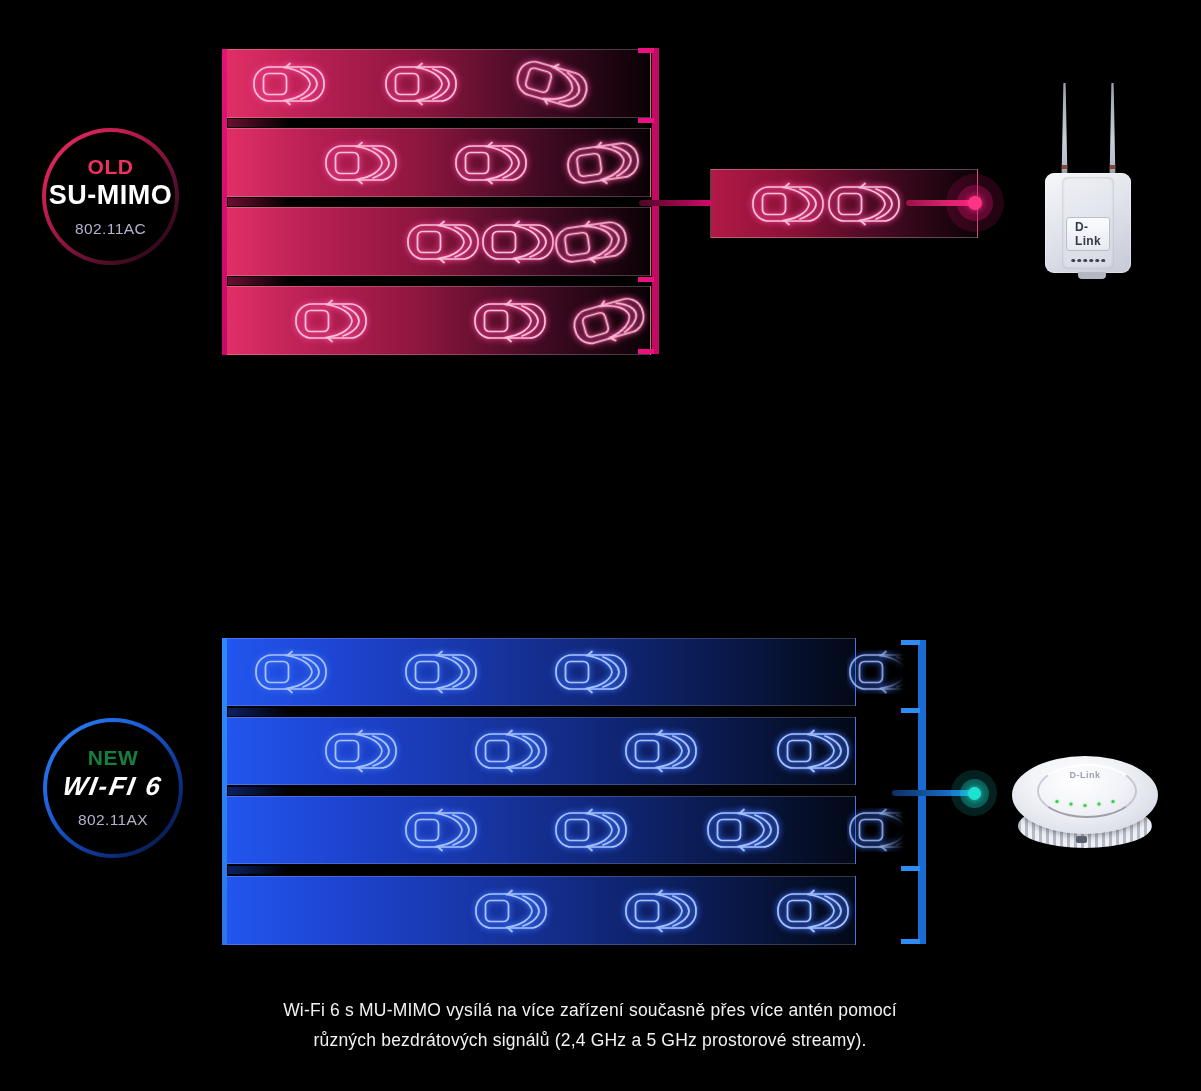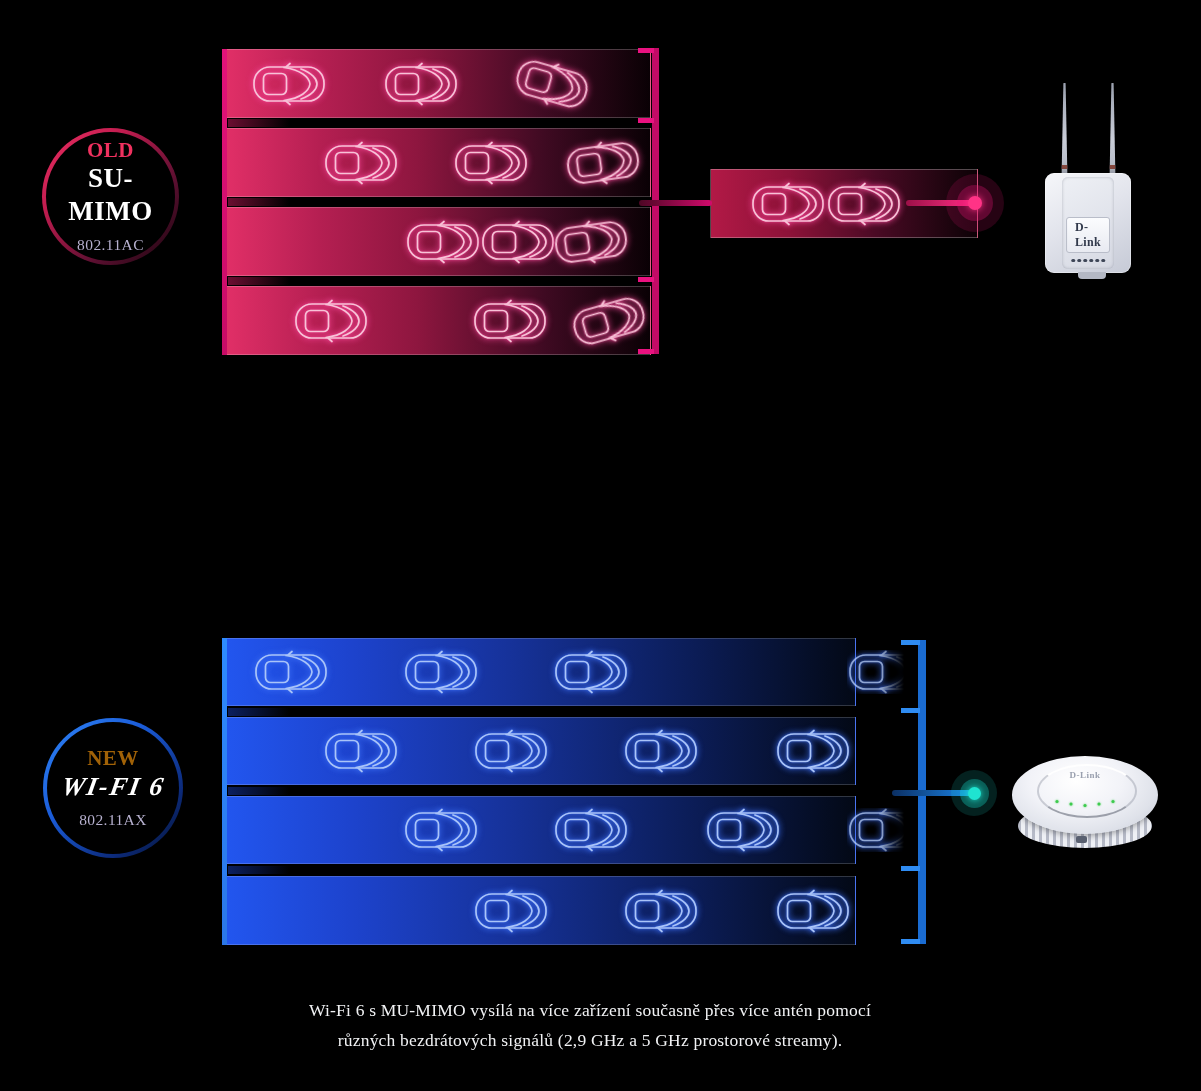--- a/index.html
+++ b/index.html
@@ -1,29 +1,29 @@
 <!DOCTYPE html>
 <html><head>
 <meta charset="utf-8">
 <style>
   html,body{margin:0;padding:0;background:#000;}
   .stage{position:relative;width:1201px;height:1091px;background:#000;overflow:hidden;
-         font-family:Liberation Serif, serif;}
+         font-family:Liberation Sans, sans-serif;}
 
   
   .badge{position:absolute;border-radius:50%;padding:4px;box-sizing:border-box;}
   .badge-old{left:42px;top:128px;width:137px;height:137px;
      background:linear-gradient(135deg,#f03063 0%,#c21d50 30%,#5a0f30 68%,#16040b 100%);}
   .badge-new{left:43px;top:718px;width:140px;height:140px;
      background:linear-gradient(135deg,#2f86f8 0%,#1b5cd8 38%,#0c2a7a 75%,#04102a 100%);}
   .badge-inner{width:100%;height:100%;border-radius:50%;background:#000;
      display:flex;flex-direction:column;align-items:center;justify-content:center;text-align:center;}
   .badge-tag{font-size:21px;font-weight:bold;letter-spacing:.5px;line-height:24px;}
   .badge-old .badge-tag{color:#f0315f;}
-  .badge-new .badge-tag{color:#a16207;}
+  .badge-new .badge-tag{color:#15803d;}
   .badge-title{color:#fff;font-weight:bold;font-size:27px;line-height:33px;letter-spacing:.5px;}
   .badge-new .badge-title{font-style:italic;transform:skewX(-10deg);letter-spacing:2px;font-size:26px;}
   .badge-std{color:#b6b0ce;font-size:15.5px;line-height:20px;margin-top:7px;letter-spacing:.4px;}
 
   
   .lane{position:absolute;box-sizing:border-box;border:1px solid rgba(255,255,255,.22);z-index:1;}
   .lane-old{left:225px;width:426px;height:69px;
      background:linear-gradient(90deg,#e12f67 0%,#b51f52 22%,#8e163f 45%,#3f0a22 75%,#0a0105 100%);}
   .lane-old.l1{top:49px}.lane-old.l2{top:128px}.lane-old.l3{top:207px}.lane-old.l4{top:286px}
   .lane-new{left:225px;width:631px;height:68px;border-color:rgba(255,255,255,.18);
@@ -520,15 +520,15 @@
         <span class="led"></span>
         <span class="led"></span>
         <span class="led"></span>
         <span class="led"></span>
         <span class="led"></span>
       </div>
     <div class="disc-port"></div>
   </div>
 
   <div class="caption caption-new">Wi-Fi 6 s MU-MIMO vysílá na více zařízení současně přes více antén pomocí
-různých bezdrátových signálů (2,9 GHz a 5 GHz prostorové streamy).</div>
+různých bezdrátových signálů (2,4 GHz a 5 GHz prostorové streamy).</div>
 
 </div>
 
 </body></html>

